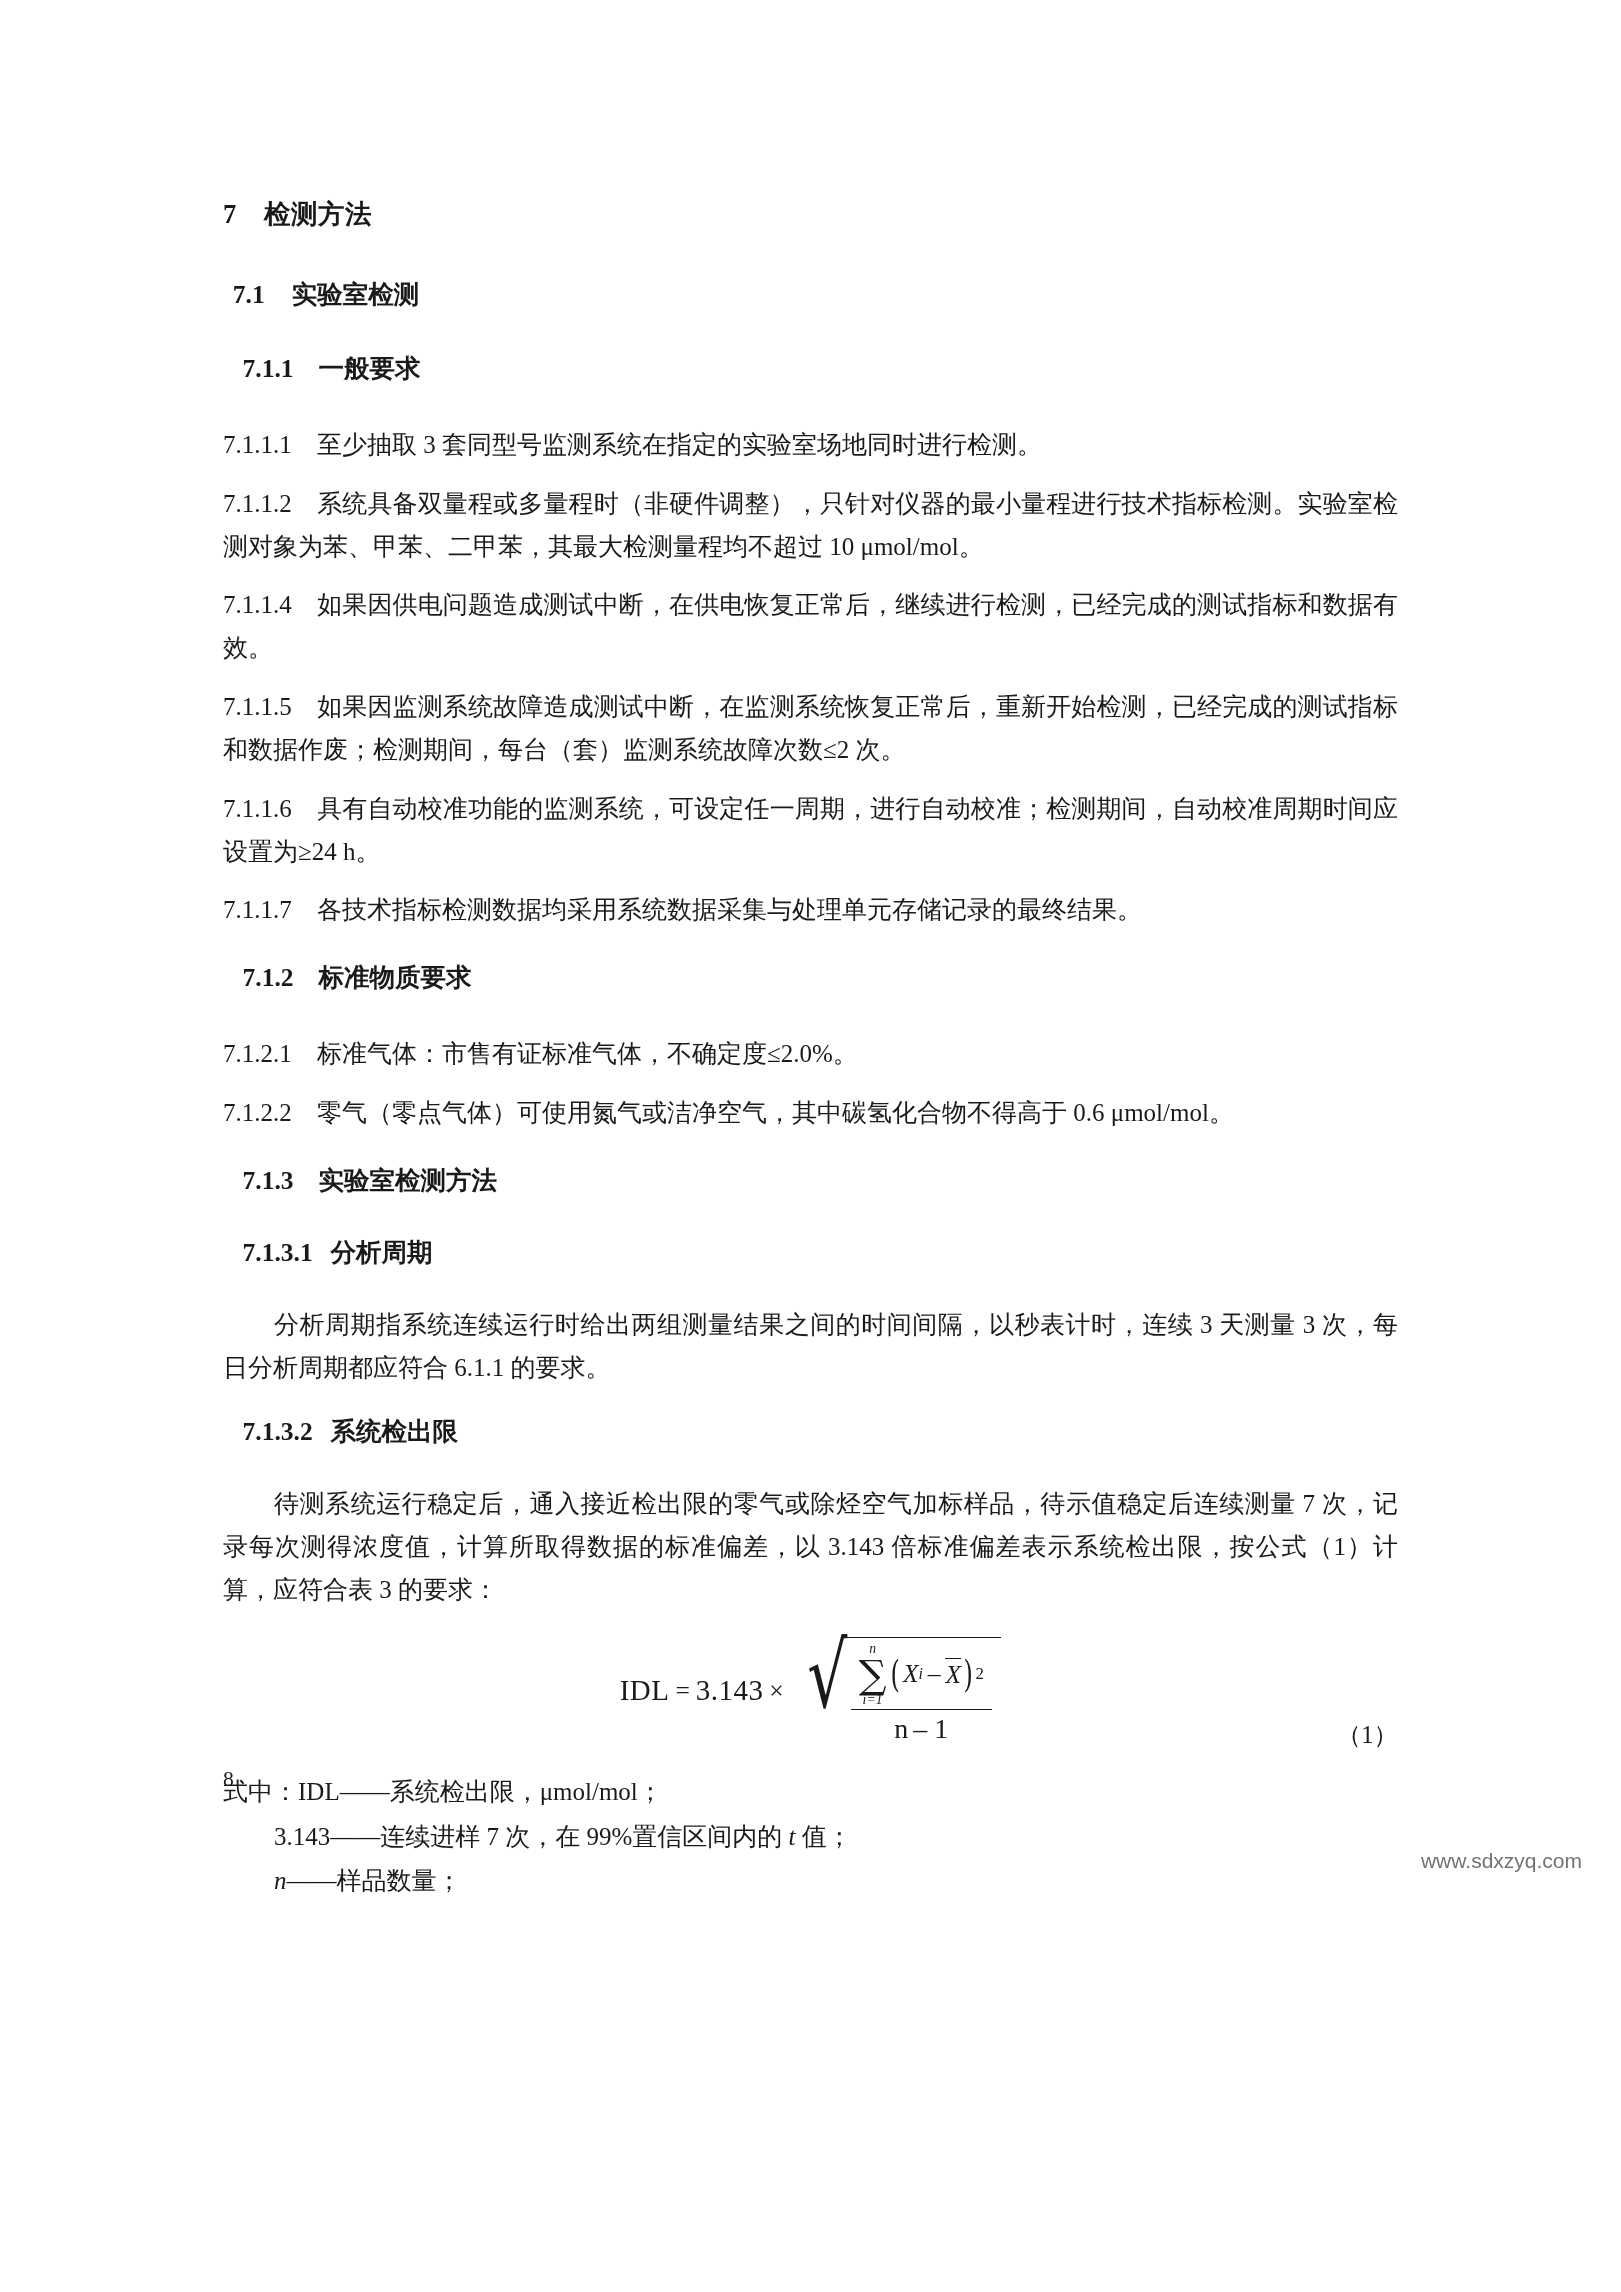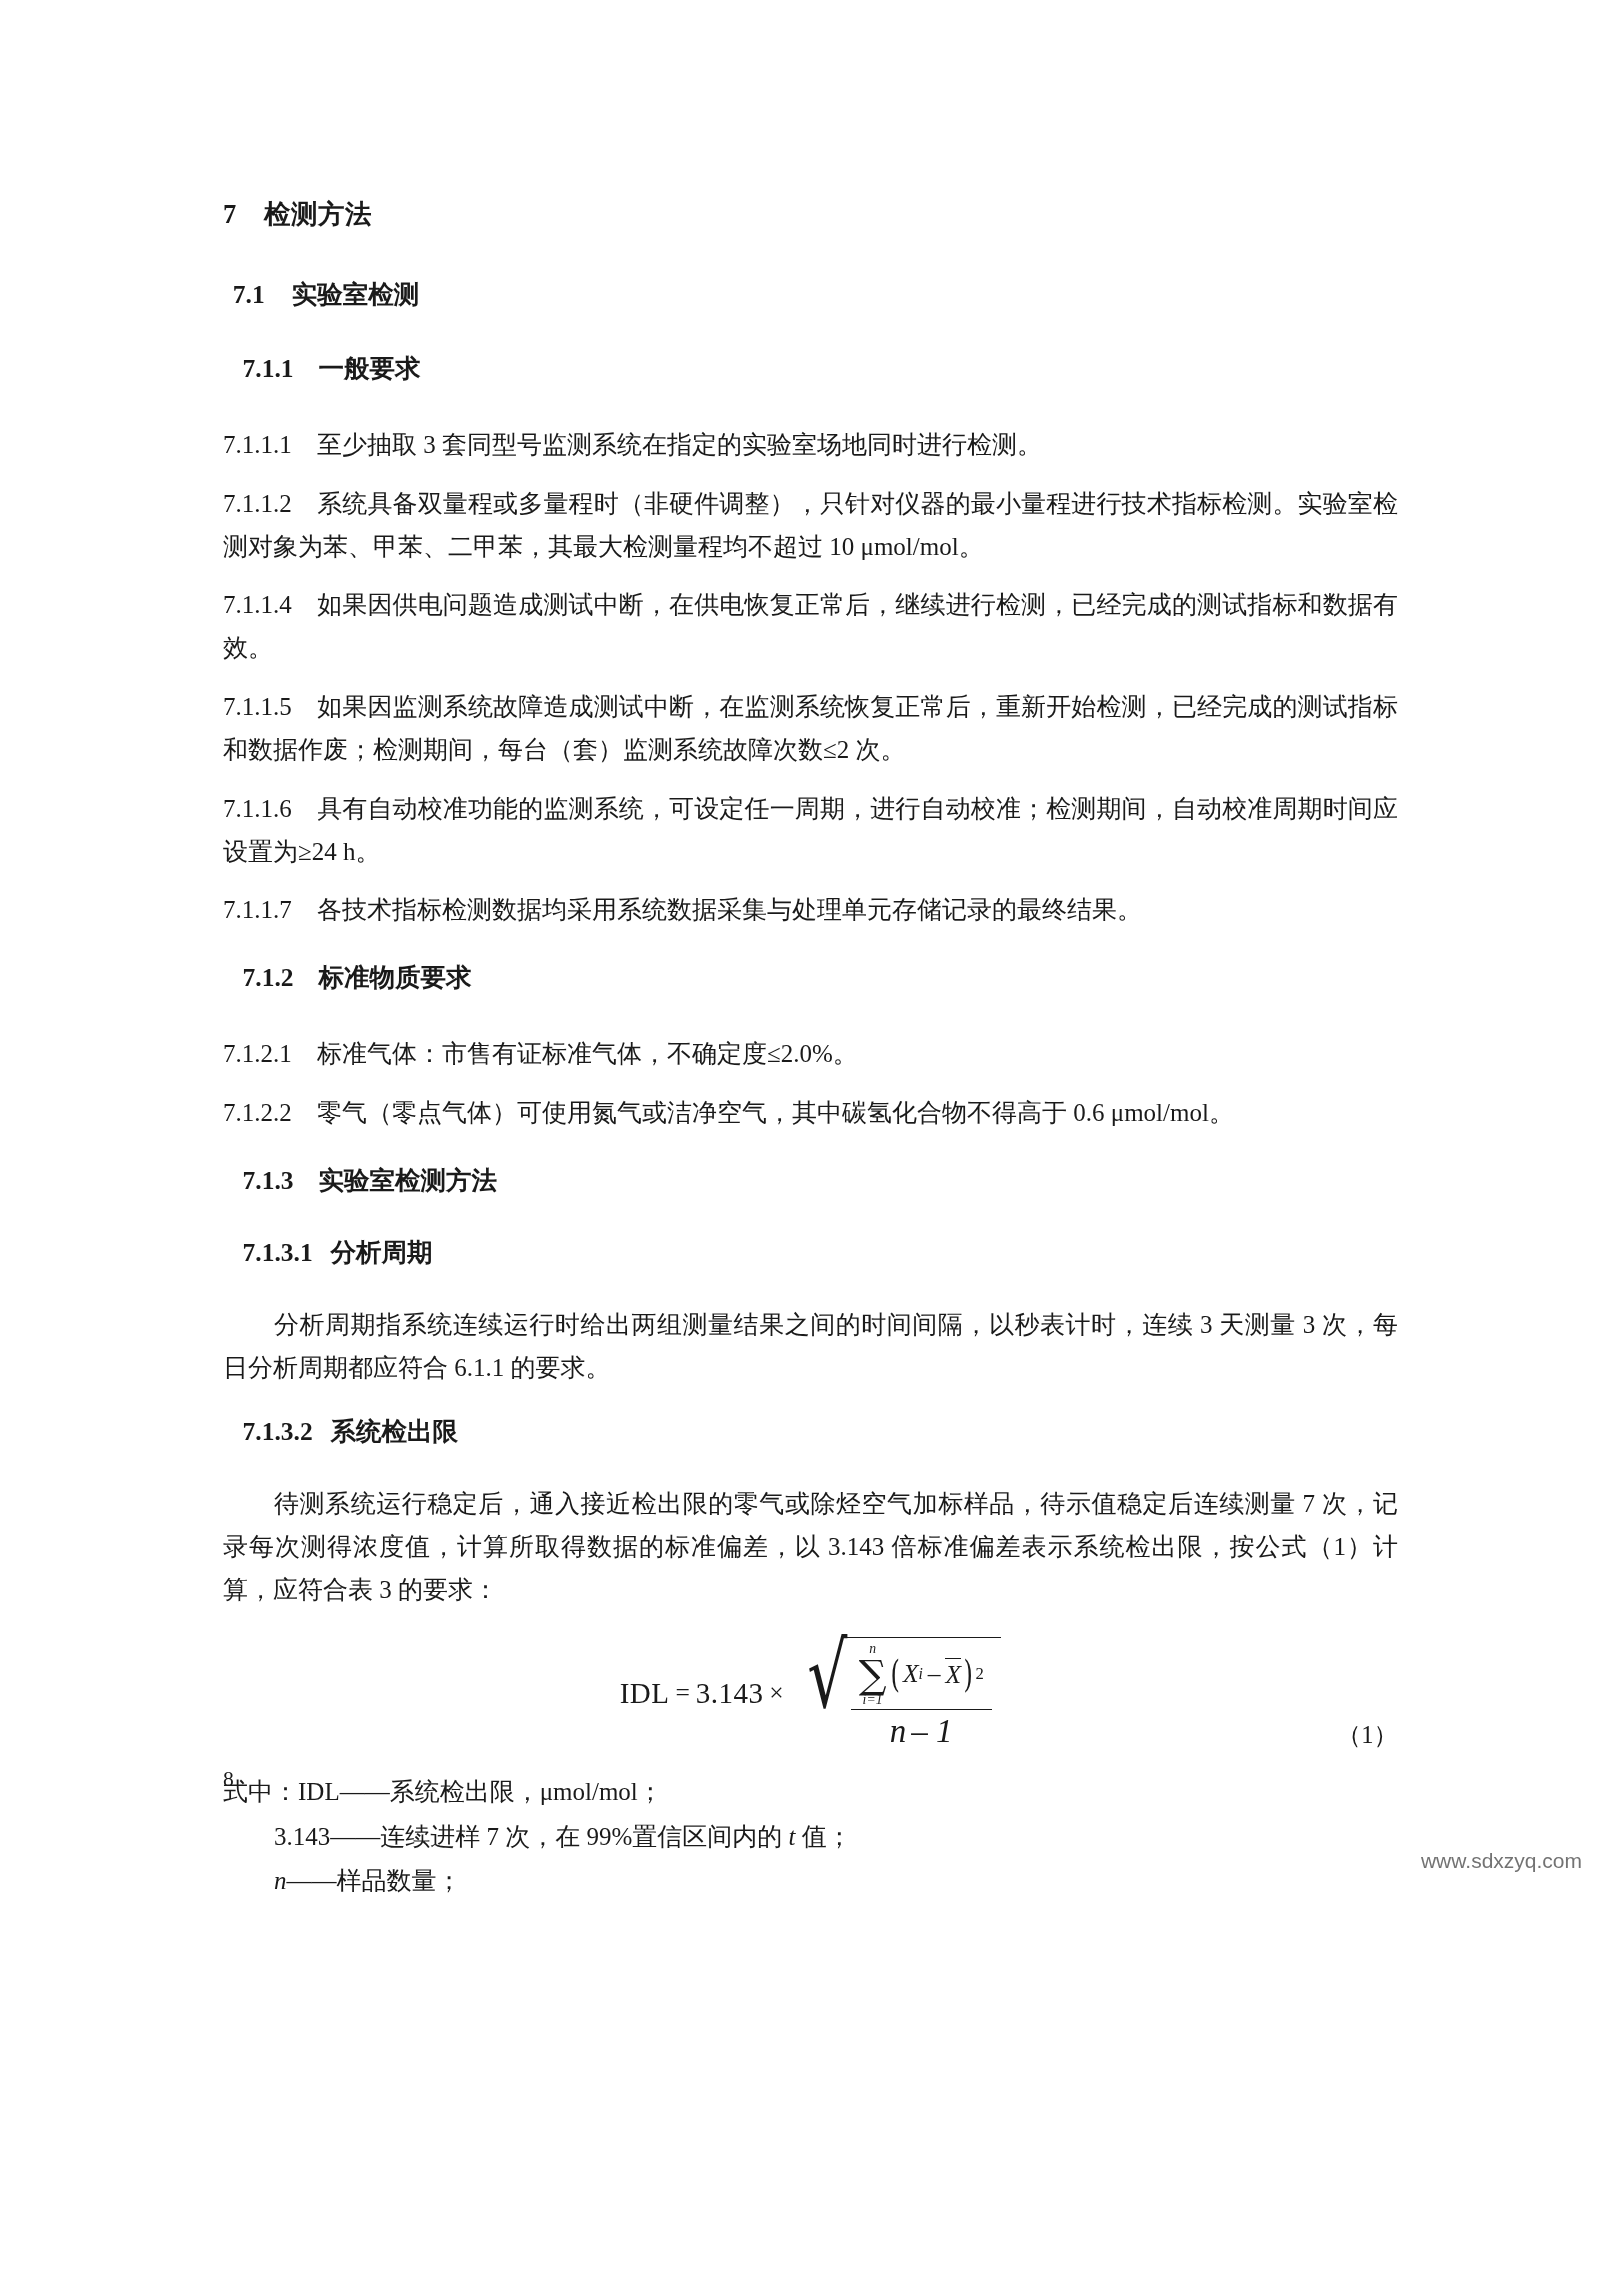--- a/index.html
+++ b/index.html
@@ -126,22 +126,21 @@
     padding: 0 7.8px 2px 7.8px;
     display: flex;
     align-items: center;
   }
   .frac .bar {
     border-bottom: 1.6px solid #1a1a1a;
     width: 100%;
   }
   .frac .bot {
     padding: 2.9px 7.8px 0 7.8px;
-    font-style: italic;
-    font-size: 33px;
+    font-size: 28px;
   }
   .sum {
     display: inline-flex;
     flex-direction: column;
     align-items: center;
     font-size: 13.7px;
     line-height: 1.05;
     margin-right: 2px;
   }
   .sum .big {

